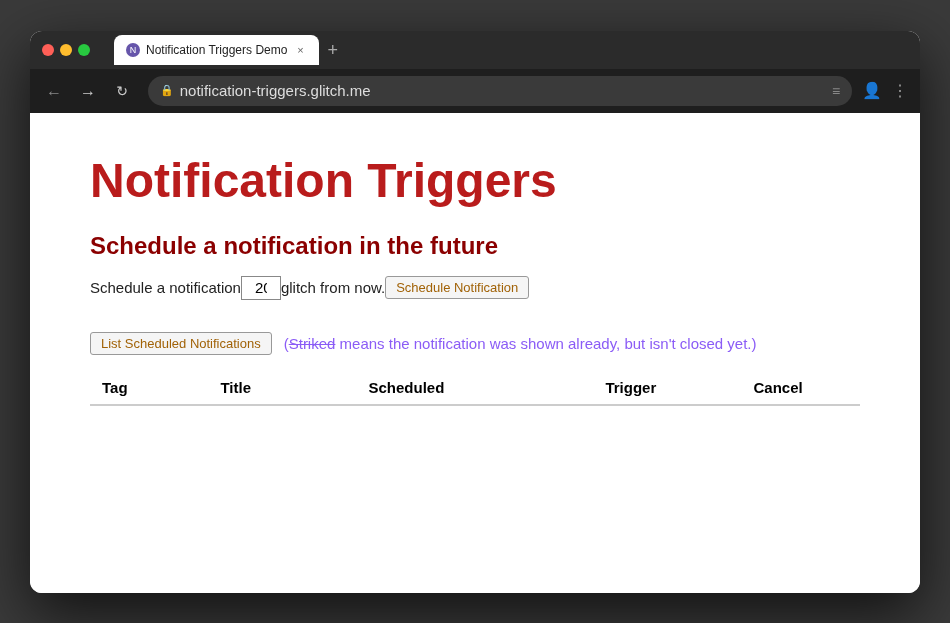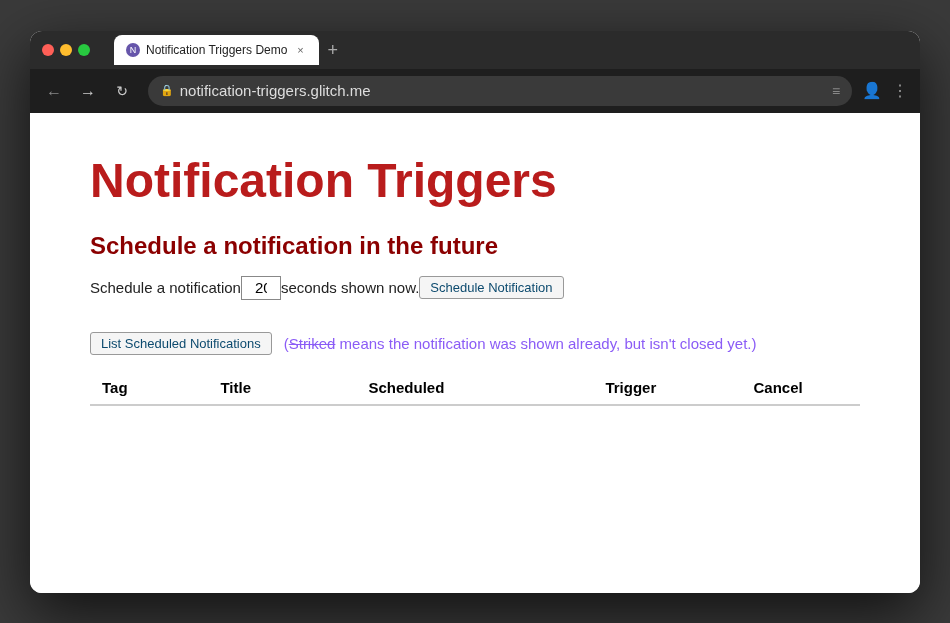--- a/index.html
+++ b/index.html
@@ -214,21 +214,21 @@
       padding: 2px 13px;
     }
 
     .btn {
       border: 1px solid #999;
       background: #f5f5f5;
       padding: 3px 10px;
       font-size: 13px;
       border-radius: 3px;
       cursor: pointer;
-      color: #0c4a6e;
+      color: #a16207;
     }
 
     .list-row {
       display: flex;
       align-items: center;
       gap: 12px;
       margin-bottom: 16px;
       font-size: 15px;
     }
 
@@ -307,21 +307,21 @@
 
   <div class="page-content">
 
     <h1 class="page-title">Notification Triggers</h1>
 
     <h2 class="section-title">Schedule a notification in the future</h2>
 
     <div class="schedule-row">
       <span>Schedule a notification</span>
       <input class="seconds-input" type="text" value="20" style="">
-      <span>seconds shown now.</span>
+      <span>glitch from now.</span>
       <button class="btn">Schedule Notification</button>
     </div>
 
 
     <div class="list-row">
       <button class="btn">List Scheduled Notifications</button>
       <span class="striked-note">
         <span>(</span><span class="striked-text">Striked</span><span> means the notification was shown already, but isn't closed yet.)</span>
       </span>
     </div>

